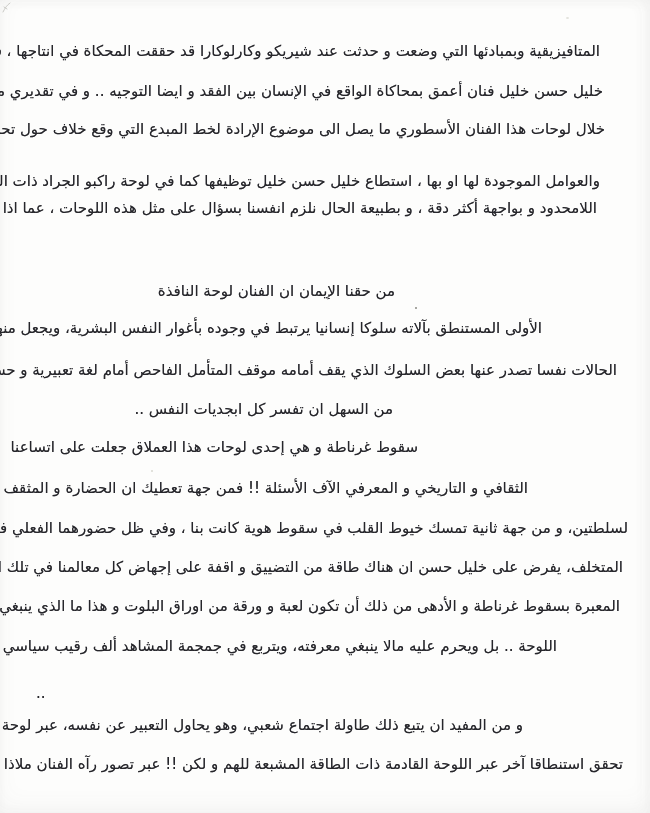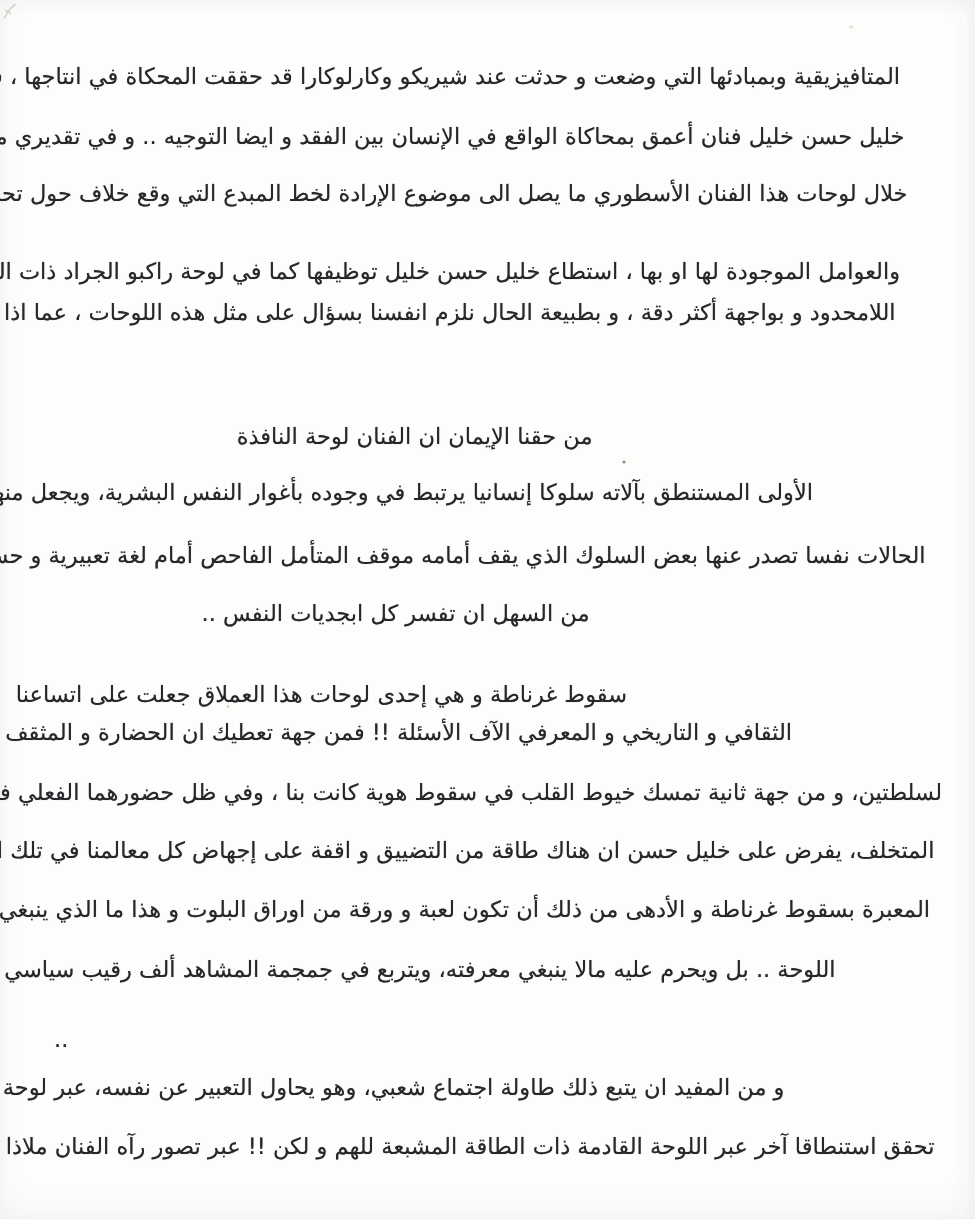--- a/index.html
+++ b/index.html
@@ -34,21 +34,21 @@
   .ln-1  { top: 42px;  right: 50px; }
   .ln-2  { top: 82px;  right: 47px; }
   .ln-3  { top: 120px; right: 45px; }
   .ln-4  { top: 160px; right: 50px; margin-top: 12px; }
   .ln-5  { top: 199px; right: 53px; margin-left: 13px; }
   .ln-6  { top: 240px; right: 178px; }
   .ln-7  { top: 282px; right: 255px; }
   .ln-8  { top: 319px; right: 108px; }
   .ln-9  { top: 361px; right: 33px; }
   .ln-10 { top: 400px; right: 257px; }
-  .ln-11 { top: 438px; right: 232px; margin-top: 16px; }
+  .ln-11 { top: 438px; right: 232px; }
   .ln-12 { top: 479px; right: 122px; text-align: center; }
   .ln-13 { top: 519px; right: 22px; }
   .ln-14 { top: 558px; right: 27px; }
   .ln-15 { top: 597px; right: 30px; }
   .ln-16 { top: 637px; right: 93px; }
   .ln-17 { top: 684px; left: 36px; }
   .ln-18 { top: 716px; right: 127px; }
   .ln-19 { top: 755px; right: 27px; text-align: center; }
 
   .scribble {

